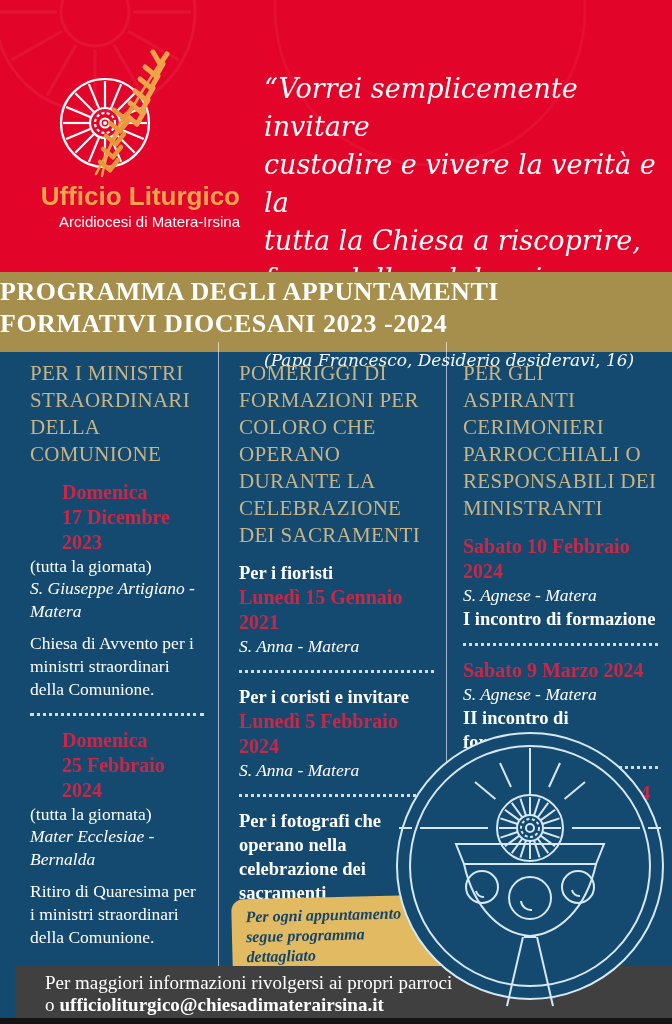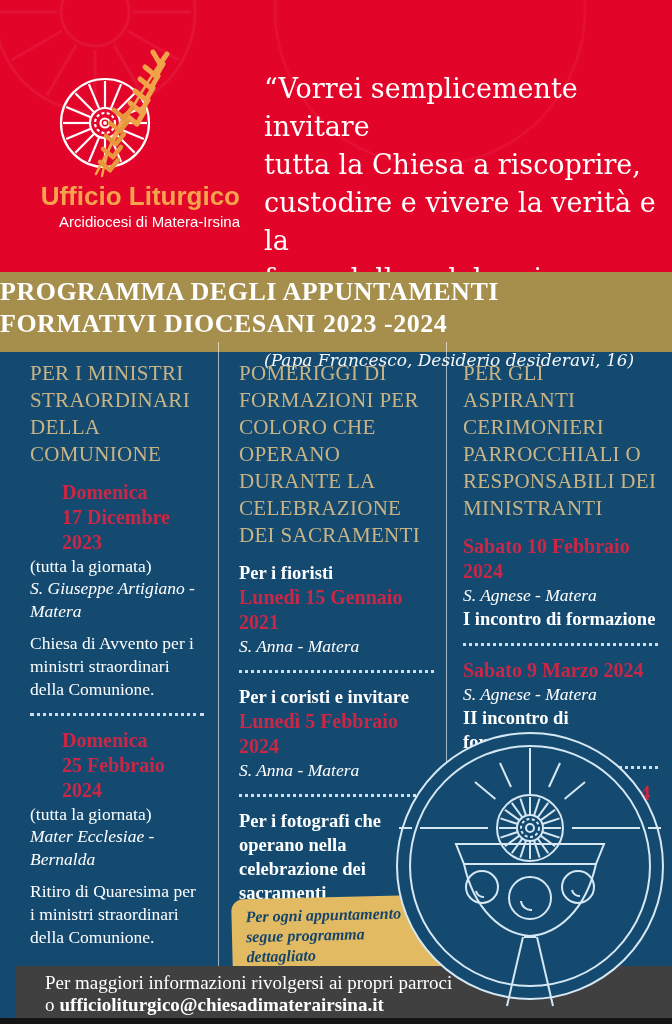--- a/index.html
+++ b/index.html
@@ -8,21 +8,21 @@
     background:#154a70;font-family:"Liberation Serif",serif;
     -webkit-font-smoothing:antialiased;
   }
   
   .header{position:absolute;left:0;top:0;width:672px;height:272px;background:#e30529;}
   .ghost{position:absolute;left:0;top:0;pointer-events:none;}
   .logo{position:absolute;left:10px;top:28px;width:230px;text-align:right;color:#fff;}
   .logo-title{font-family:"Liberation Sans",sans-serif;font-size:26px;font-weight:600;color:#f4a44c;line-height:28px;}
   .logo-subtitle{font-family:"Liberation Sans",sans-serif;font-size:15px;font-weight:400;color:#ffffff;line-height:20px;margin-top:2px;}
   .quote{position:absolute;left:264px;top:70px;width:402px;color:#fff;}
-  .quote-line{font-family:"DejaVu Serif",serif;font-size:27px;line-height:38px;}
+  .quote-line{font-family:"DejaVu Serif",serif;font-style:italic;font-size:27px;line-height:38px;}
   .quote-attr{font-family:"DejaVu Serif",serif;font-style:italic;font-size:17px;margin-top:14px;opacity:.96;}
   
   .banner{position:absolute;left:0;top:272px;width:672px;height:80px;background:#a68f4c;
     color:#fff;font-weight:bold;}
   .banner div{font-size:26px;line-height:32px;letter-spacing:.5px;}
   .banner{padding-top:4px;box-sizing:border-box;}
   
   .content{position:absolute;left:0;top:342px;width:672px;height:624px;display:flex;box-sizing:border-box;}
   .col{box-sizing:border-box;}
   .col1{width:219px;padding:18px 14px 0 30px;border-right:1px solid rgba(255,255,255,.6);}
@@ -135,22 +135,22 @@
               <line x1="100" y1="142" x2="108" y2="132"></line>
           </g>
         </g>
       </svg>
       <div class="logo-title">Ufficio Liturgico</div>
       <div class="logo-subtitle">Arcidiocesi di Matera-Irsina</div>
     </div>
 
     <div class="quote">
       <div class="quote-line">“Vorrei semplicemente invitare</div>
+      <div class="quote-line">custodire e vivere la verità e la</div>
       <div class="quote-line">tutta la Chiesa a riscoprire,</div>
-      <div class="quote-line">custodire e vivere la verità e la</div>
       <div class="quote-line">forza della celebrazione cristiana”</div>
       <div class="quote-attr">(Papa Francesco, Desiderio desideravi, 16)</div>
     </div>
   </div>
 
   <div class="banner">
     <div>PROGRAMMA DEGLI APPUNTAMENTI</div>
     <div>FORMATIVI DIOCESANI 2023 -2024</div>
   </div>
 

